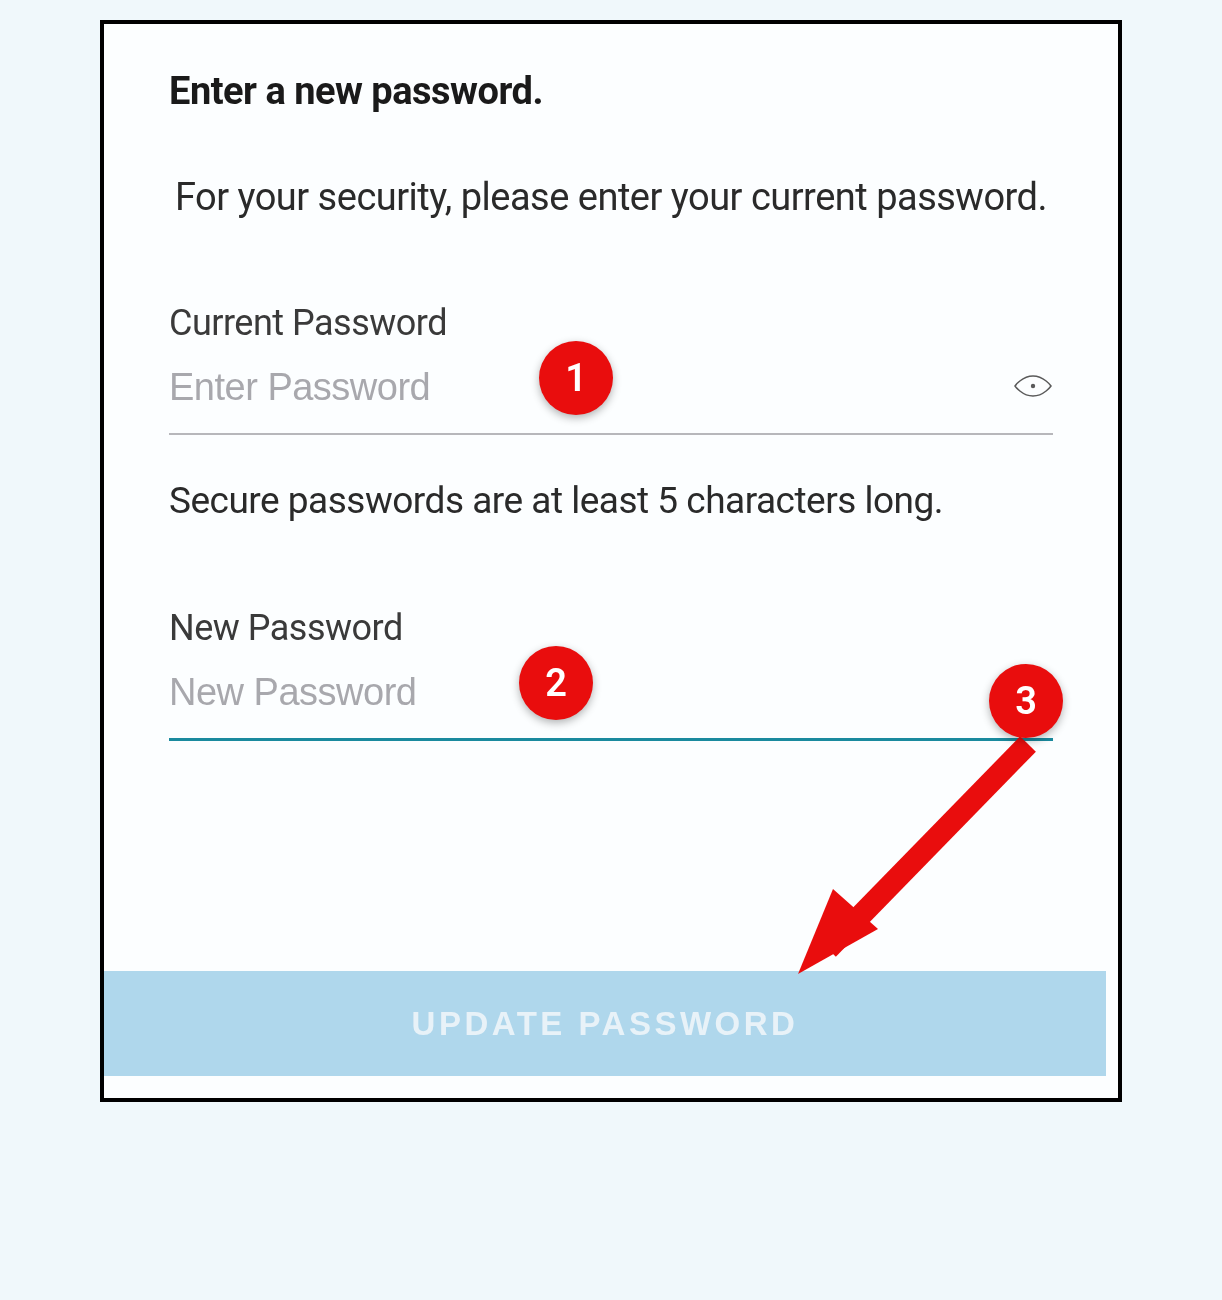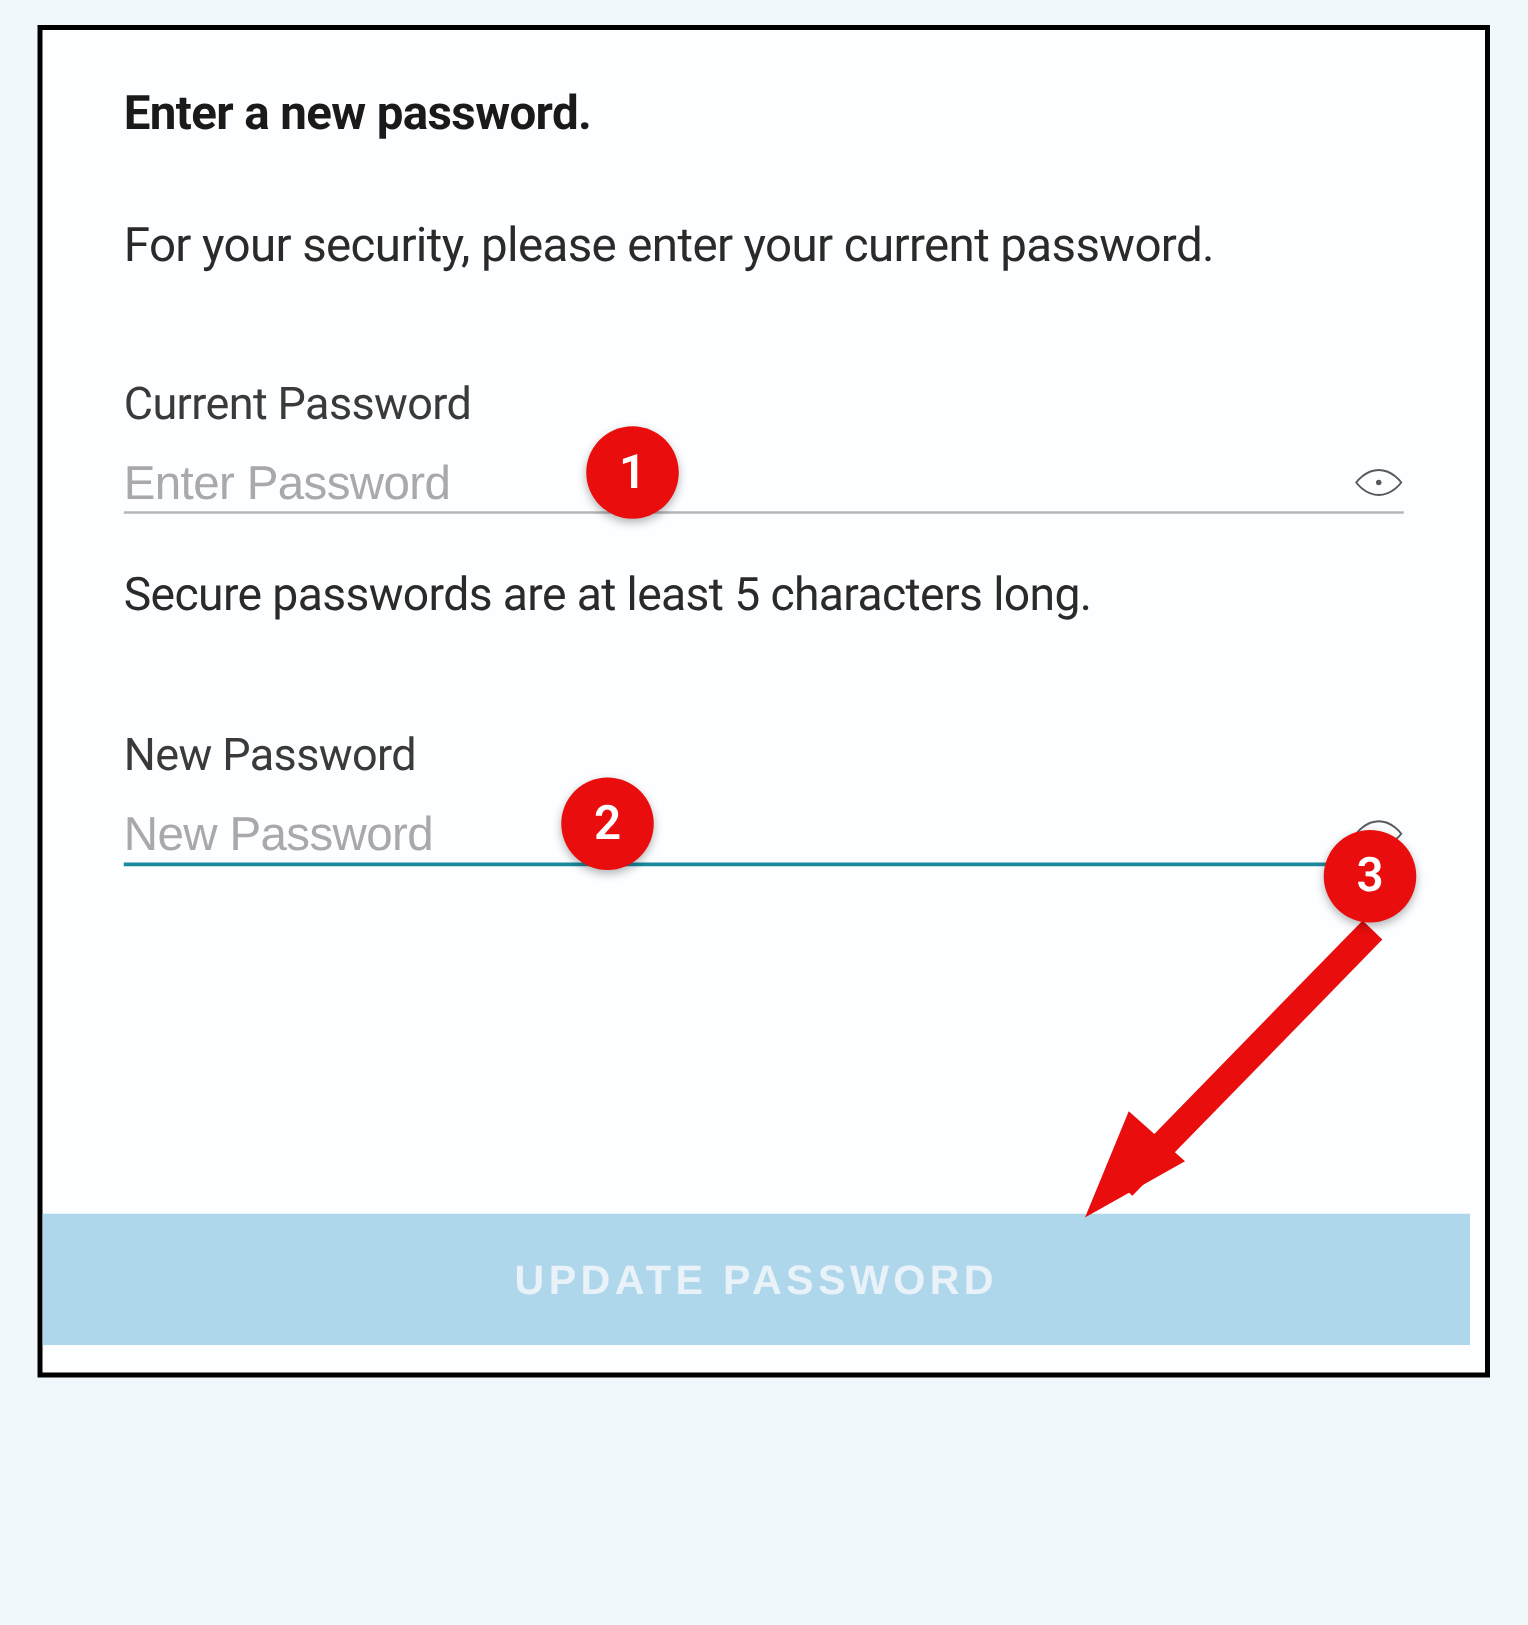--- a/index.html
+++ b/index.html
@@ -8,21 +8,21 @@
       padding: 0;
     }
     body {
       font-family: -apple-system, BlinkMacSystemFont, "Segoe UI", Roboto, Helvetica, Arial, sans-serif;
       background: #f0f8fb;
       width: 1222px;
       height: 1300px;
       padding: 20px;
     }
     .outer-frame {
-      width: 1162px;
+      width: 1022px;
       height: 1082px;
       margin: 0 auto;
       border: 4px solid #000;
       background: #fcfeff;
       position: relative;
       overflow: hidden;
     }
     .content {
       padding: 45px 65px 0 65px;
     }
@@ -33,37 +33,39 @@
       margin-bottom: 60px;
       letter-spacing: -0.5px;
     }
     .subtitle {
       font-size: 38px;
       font-weight: 400;
       color: #2a2a2a;
       line-height: 1.3;
       margin-bottom: 80px;
       letter-spacing: -0.5px;
+      text-align: center;
     }
     .field-group {
       margin-bottom: 44px;
       position: relative;
     }
     .field-label {
       font-size: 36px;
       font-weight: 400;
       color: #3a3a3a;
       margin-bottom: 22px;
       letter-spacing: -0.5px;
     }
     .input-row {
       display: flex;
       align-items: center;
       justify-content: space-between;
       border-bottom: 2px solid #b7b7bb;
+      padding-bottom: 24px;
       position: relative;
     }
     .input-row.active {
       border-bottom: 3px solid #1a8a9e;
     }
     .password-input {
       flex: 1;
       border: none;
       outline: none;
       font-size: 38px;

